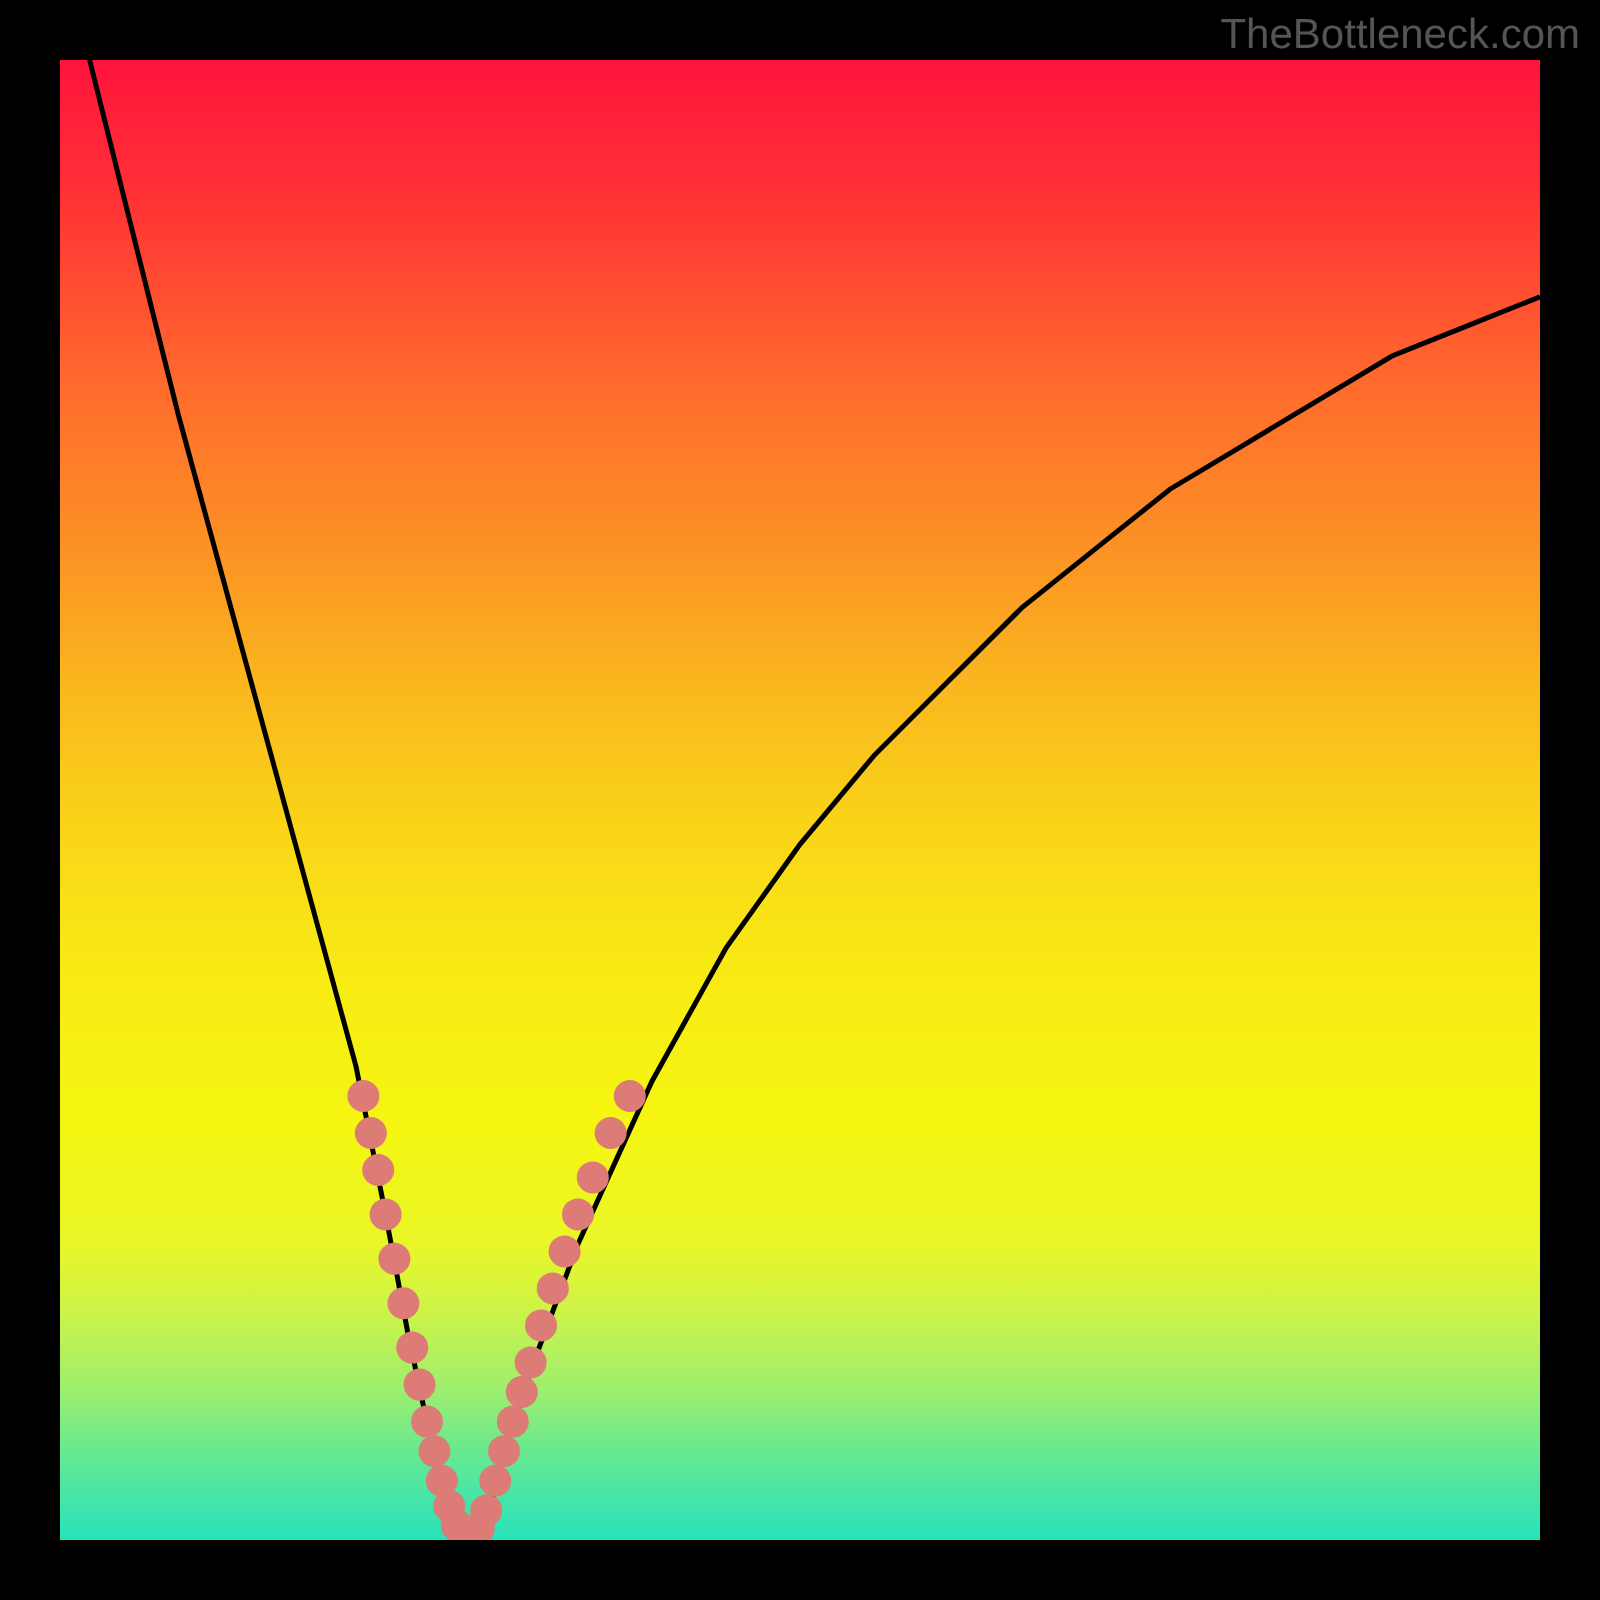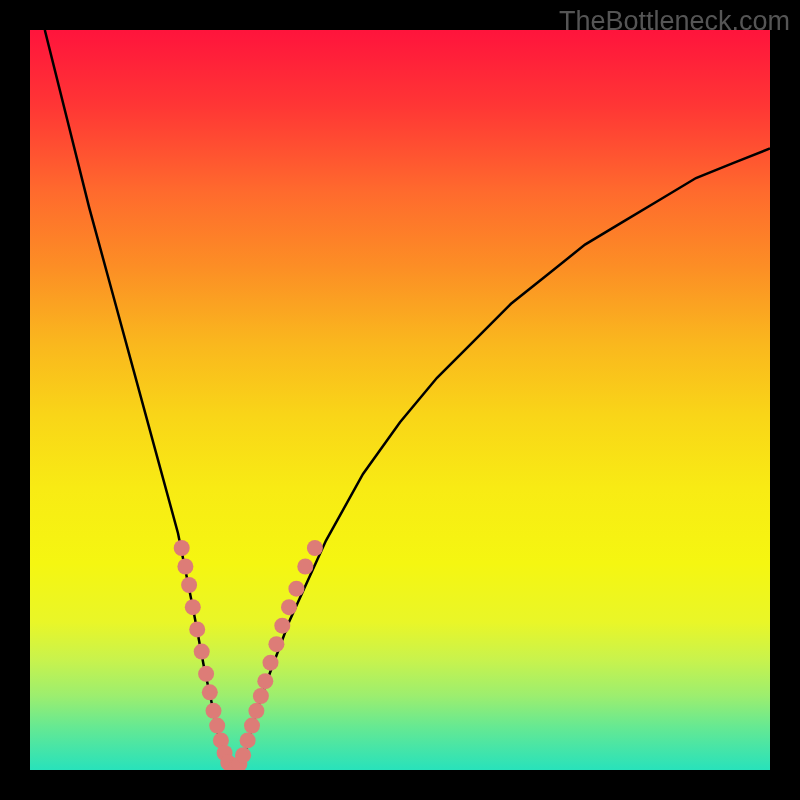--- a/index.html
+++ b/index.html
@@ -36,21 +36,21 @@
       #9cee6f 90%,
       #68e991 94%,
       #47e5a7 97%,
       #28e2bb 100%);
   }
   .watermark {
     position: absolute;
     top: 6px;
     right: 10px;
     color: #555;
-    font-size: 27px;
+    font-size: 21px;
     font-weight: 500;
     font-family: Arial, sans-serif;
   }
   svg.curves {
     position: absolute;
     left: 0;
     top: 0;
     width: 740px;
     height: 740px;
   }

